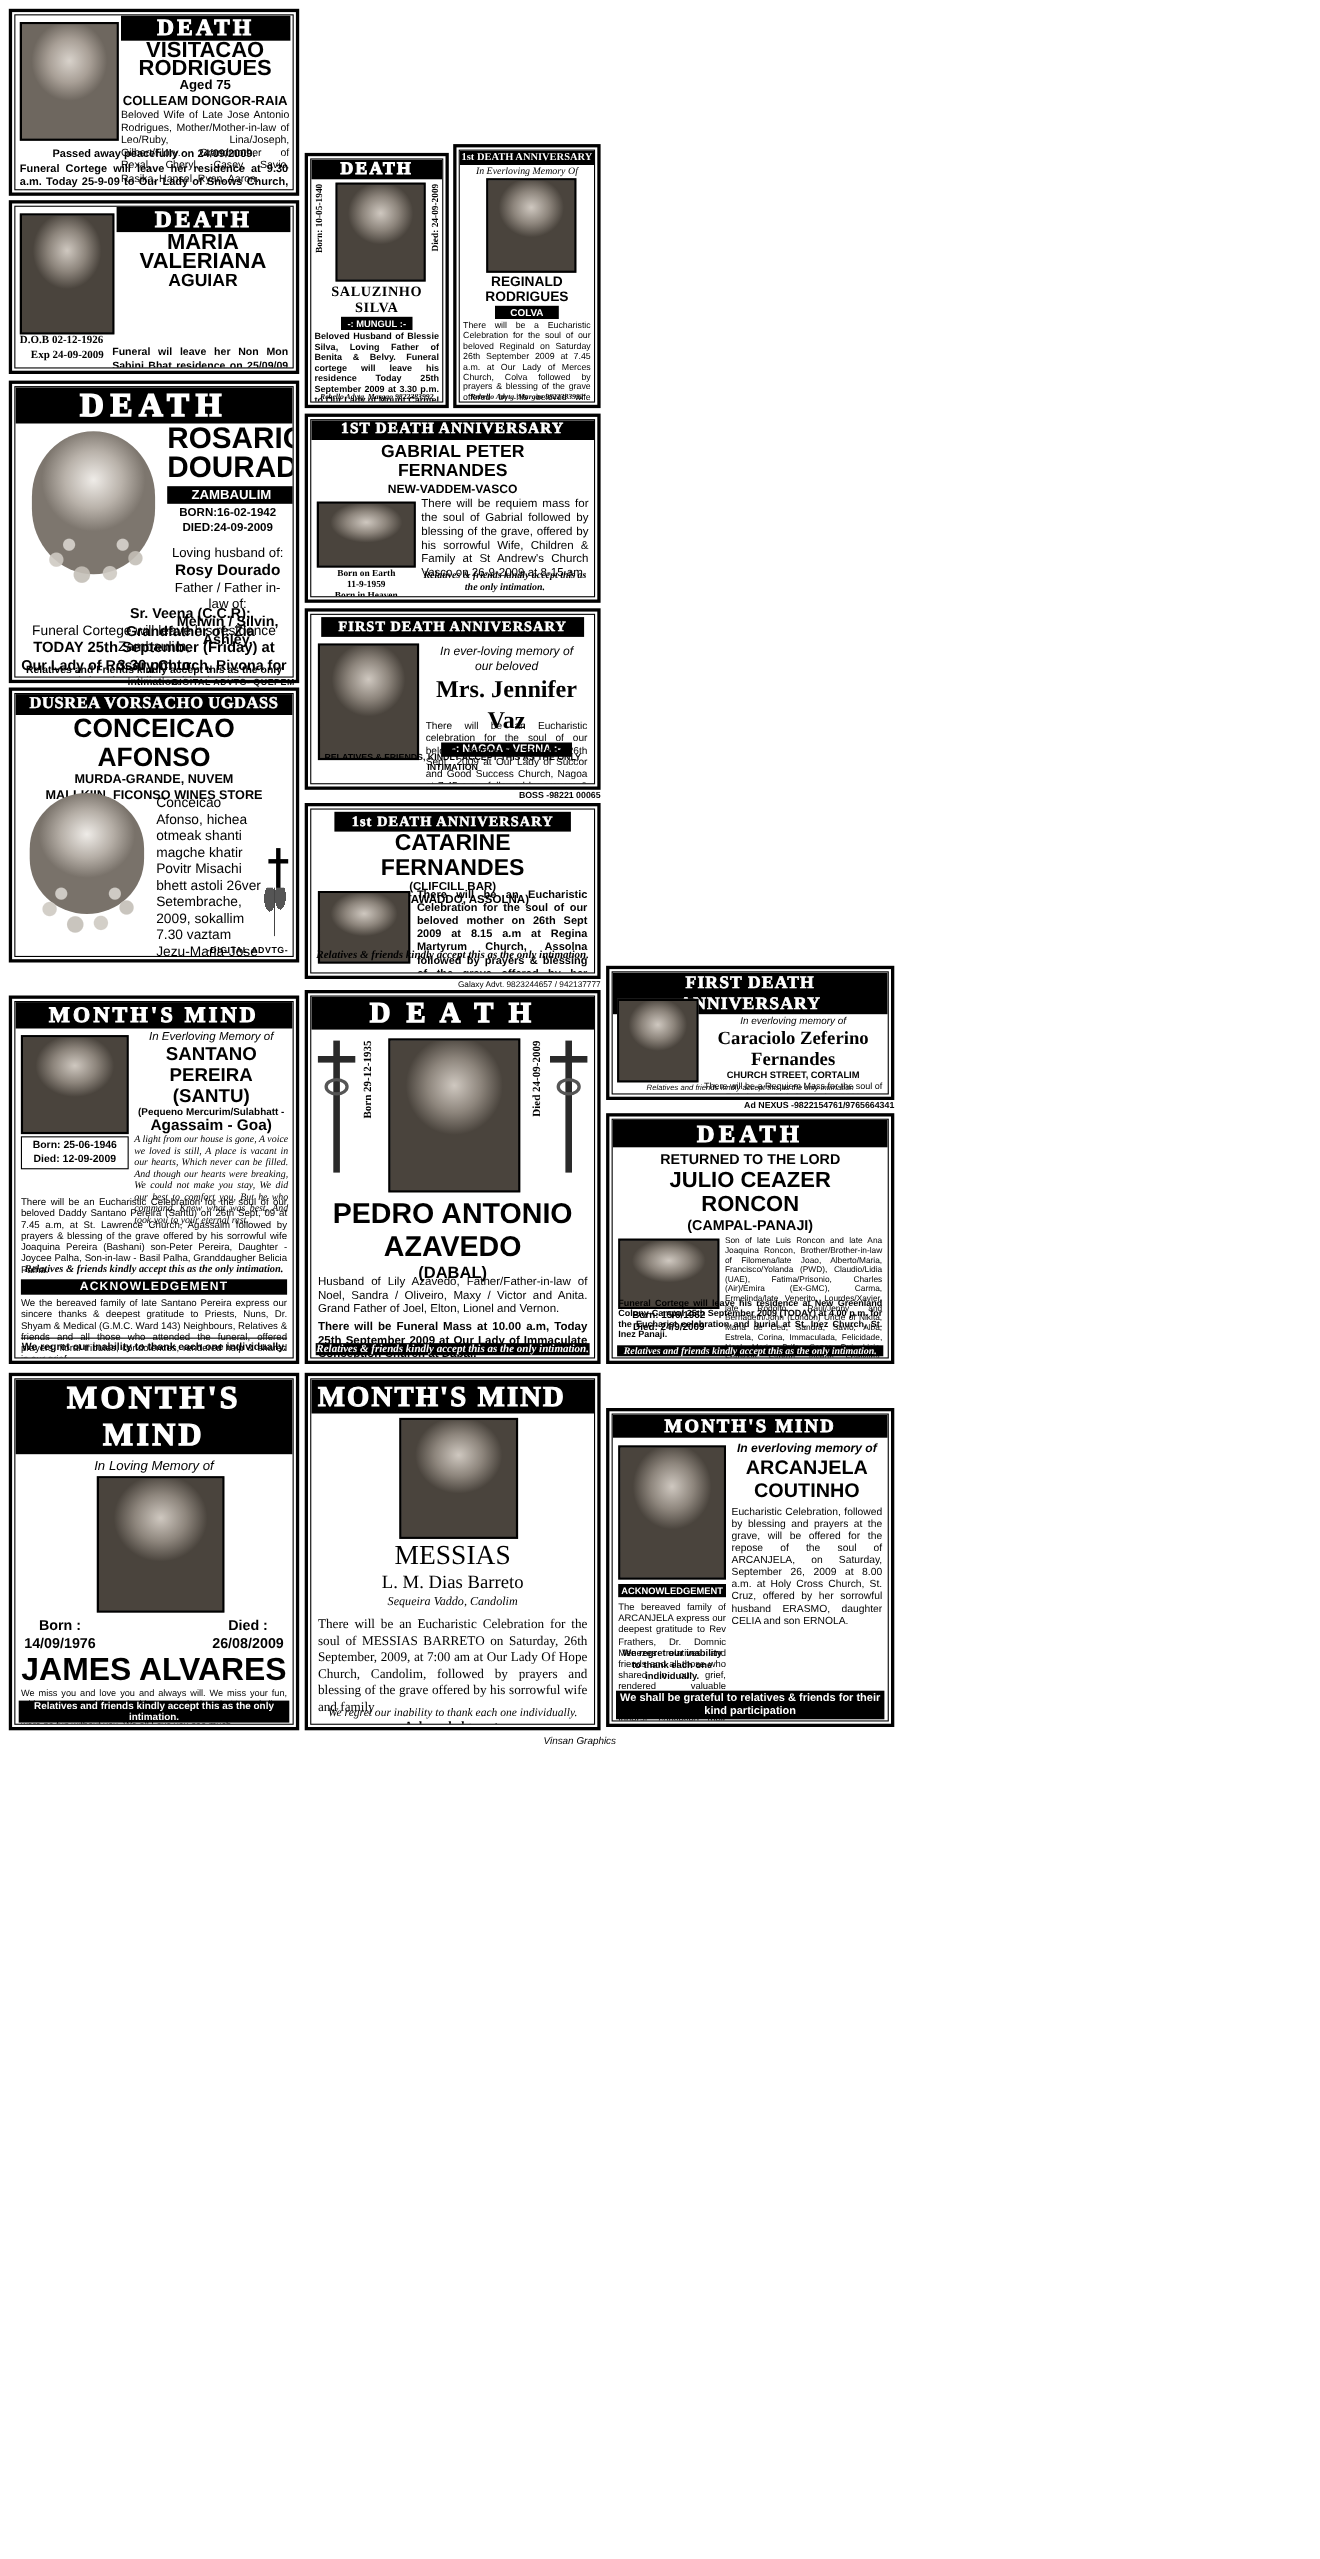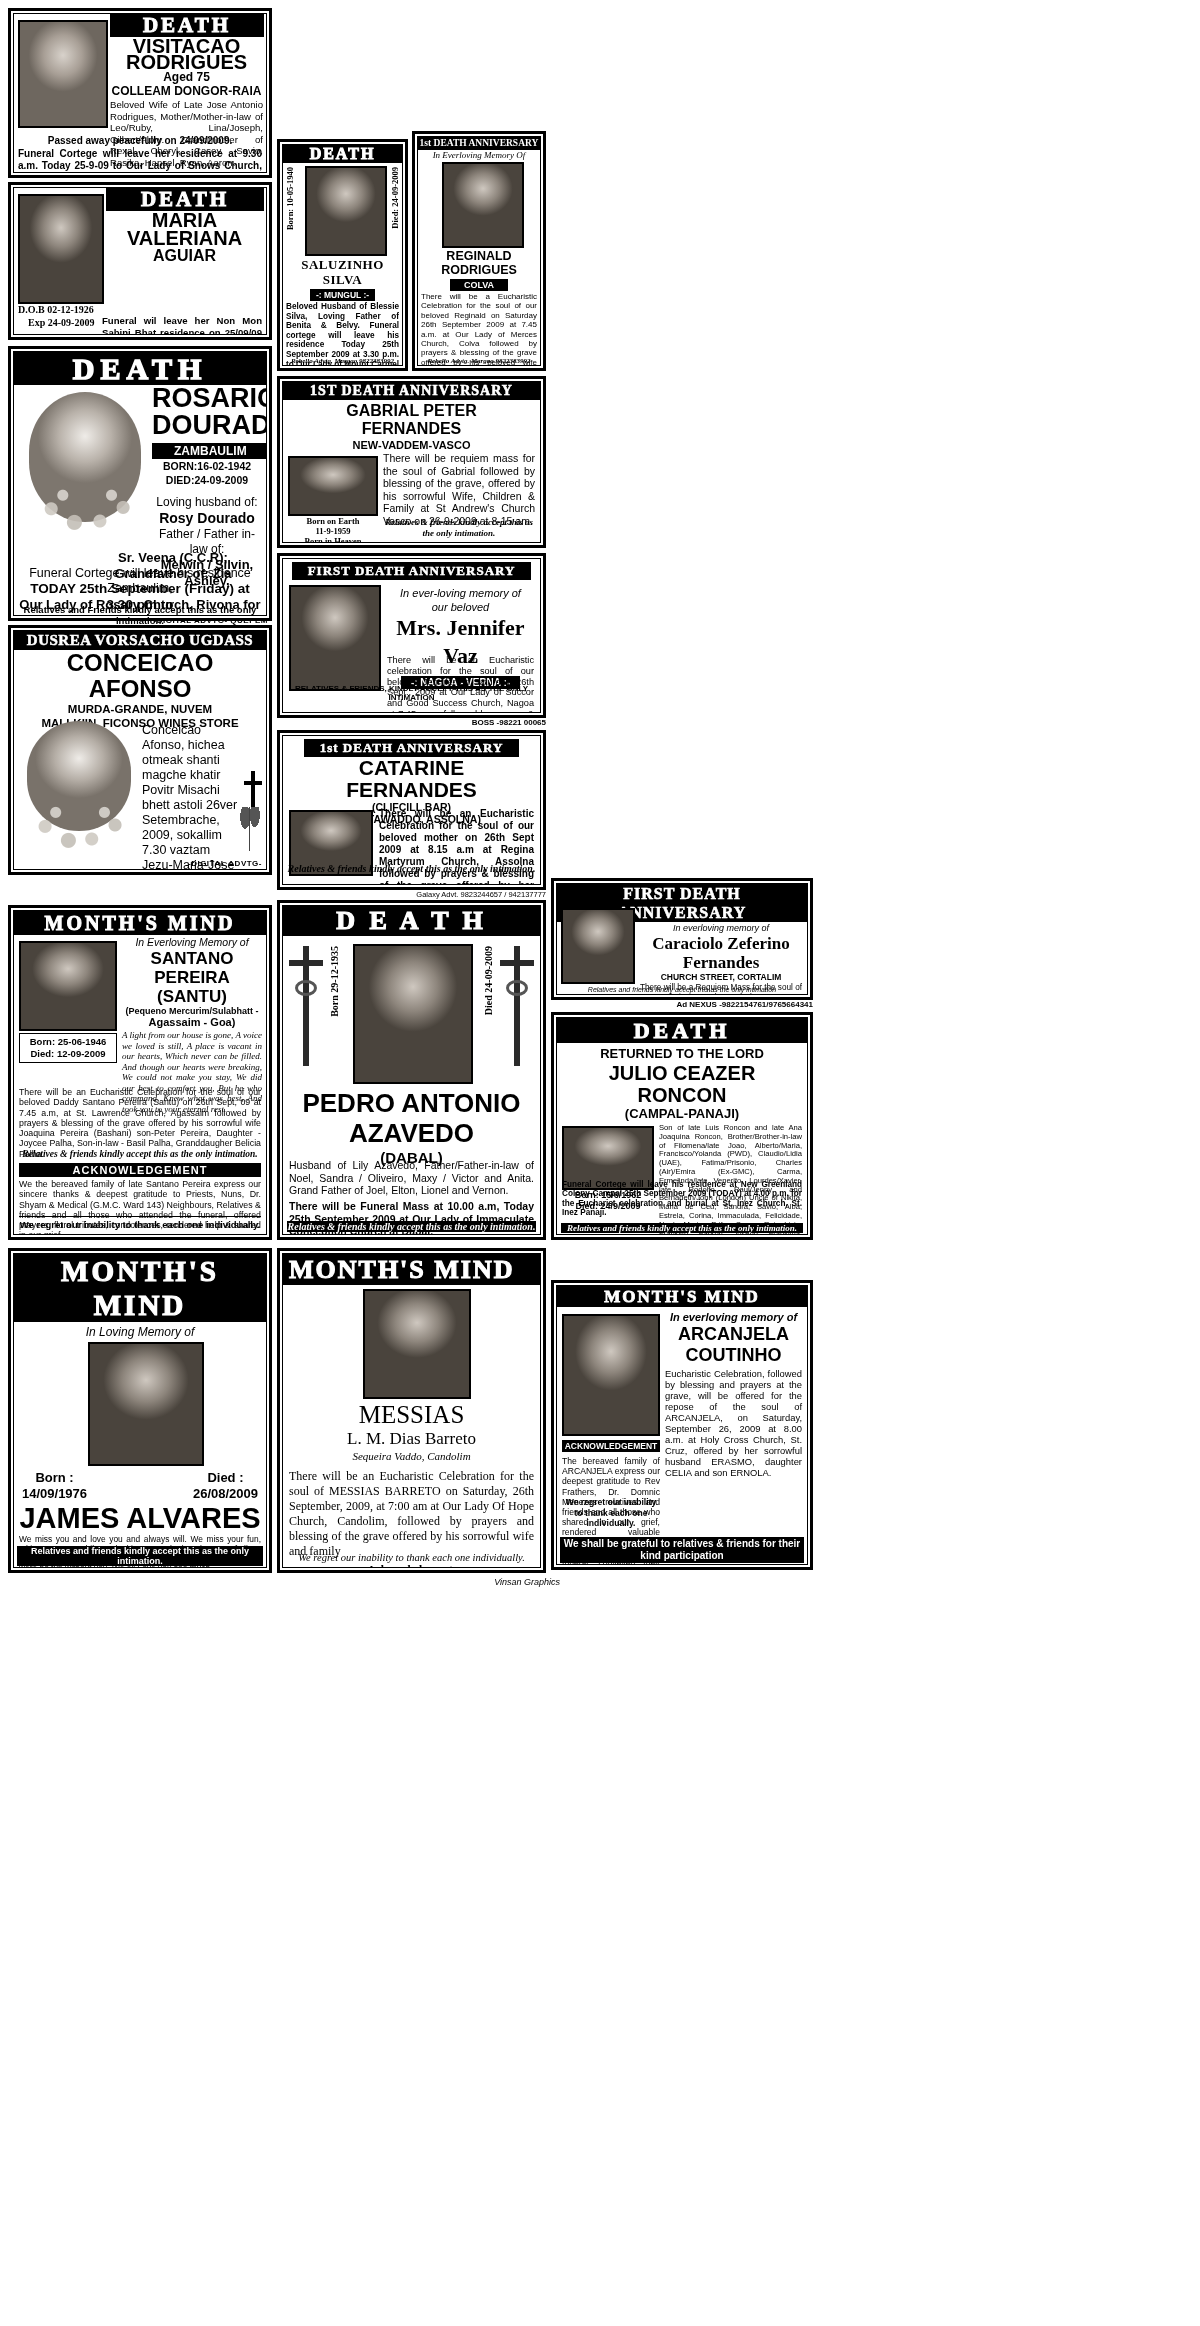--- a/index.html
+++ b/index.html
@@ -230,21 +230,21 @@
   <div class="ad-inner">
     <div class="banner" style="font-size:20px; line-height:24px; letter-spacing:3px; -webkit-text-stroke:1px #fff;">MONTH'S MIND</div>
     <div style="position:absolute; left:5px; top:30px; width:98px; height:90px;">
       <div class="photo dark" style="width:100%; height:100%;"></div>
     </div>
     <div style="margin-left:108px; margin-right:4px; padding-top:1px;">
       <div class="ctr i" style="font-size:10.5px; line-height:13px;">In Everloving Memory of</div>
       <div class="ctr b cond" style="font-size:17px; line-height:19px;">SANTANO PEREIRA</div>
       <div class="ctr b cond" style="font-size:17px; line-height:19px;">(SANTU)</div>
       <div class="ctr b" style="font-size:9px; line-height:11px;">(Pequeno Mercurim/Sulabhatt -</div>
-      <div class="ctr b" style="font-size:11px; line-height:11px;">Agassaim - Goa)</div>
+      <div class="ctr b" style="font-size:14px; line-height:11px;">Agassaim - Goa)</div>
       <div class="jst i serif" style="font-size:9px; line-height:10.5px; padding-top:2px;">A light from our house is gone, A voice we loved is still, A place is vacant in our hearts, Which never can be filled. And though our hearts were breaking, We could not make you stay, We did our best to comfort you, But he who command, Knew what was best, And took you to your eternal rest.</div>
     </div>
     <div style="position:absolute; left:5px; top:122px; width:98px; border:1px solid #000; text-align:center; padding:2px 0;">
       <div class="b" style="font-size:9.5px; line-height:12px;">Born: 25-06-1946</div>
       <div class="b" style="font-size:9.5px; line-height:12px;">Died: 12-09-2009</div>
     </div>
     <div class="jst" style="position:absolute; left:5px; right:5px; top:176px; font-size:8.8px; line-height:10.3px;">There will be an Eucharistic Celebration for the soul of our beloved Daddy Santano Pereira (Santu) on 26th Sept, 09 at 7.45 a.m, at St. Lawrence Church, Agassaim followed by prayers &amp; blessing of the grave offered by his sorrowful wife Joaquina Pereira (Bashani) son-Peter Pereira, Daughter - Joycee Palha, Son-in-law - Basil Palha, Granddaugher Belicia Palha.</div>
     <div class="intim" style="position:absolute; left:5px; right:5px; top:238px; font-size:9.5px;">Relatives &amp; friends kindly accept this as the only intimation.</div>
     <div class="ackbar" style="position:absolute; left:5px; right:5px; top:252px; font-size:11px; line-height:14px;">ACKNOWLEDGEMENT</div>
     <div class="jst" style="position:absolute; left:5px; right:5px; top:268px; font-size:8.8px; line-height:10.3px;">We the bereaved family of late Santano Pereira express our sincere thanks &amp; deepest gratitude to Priests, Nuns, Dr. Shyam &amp; Medical (G.M.C. Ward 143) Neighbours, Relatives &amp; friends and all those who attended the funeral, offered prayers, floral tributes, condolences, rendered help &amp; shared in our grief.</div>

